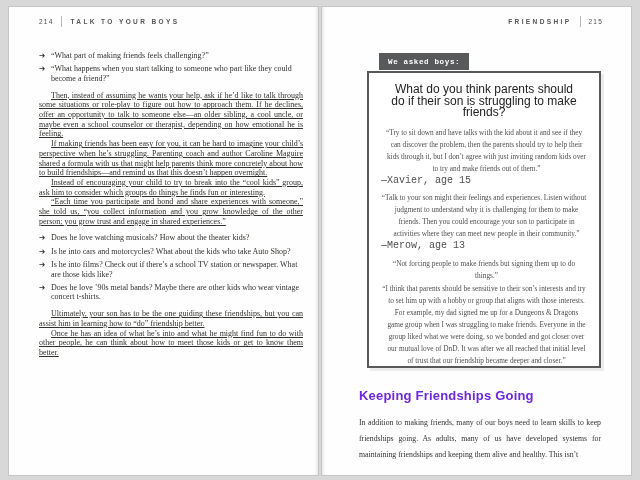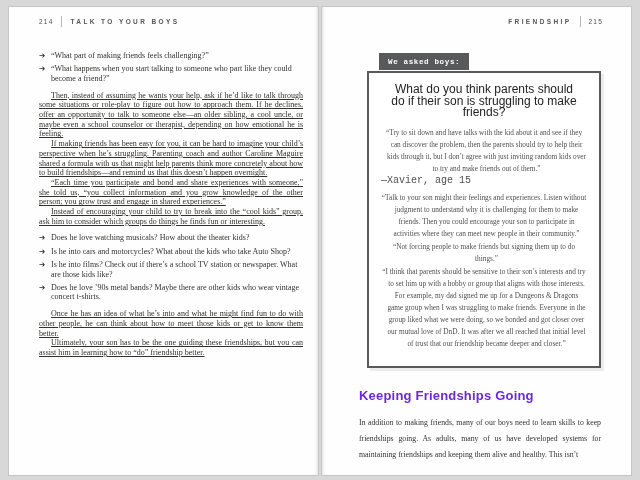--- a/index.html
+++ b/index.html
@@ -69,63 +69,64 @@
           <span class="btxt">“What part of making friends feels challenging?”</span>
         </div>
         <div class="bullet">
           <span class="arrow">➔</span>
           <span class="btxt">“What happens when you start talking to someone who part like they could become a friend?”</span>
         </div>
       </div>
 
       <p class="para">Then, instead of assuming he wants your help, ask if he’d like to talk through some situations or role-play to figure out how to approach them. If he declines, offer an opportunity to talk to someone else—an older sibling, a cool uncle, or maybe even a school counselor or therapist, depending on how emotional he is feeling.</p>
       <p class="para">If making friends has been easy for you, it can be hard to imagine your child’s perspective when he’s struggling. Parenting coach and author Caroline Maguire shared a formula with us that might help parents think more concretely about how to build friendships—and remind us that this doesn’t happen overnight.</p>
+      <p class="para">Instead of encouraging your child to try to break into the “cool kids” group, ask him to consider which groups do things he finds fun or interesting.</p>
       <p class="para">“Each time you participate and bond and share experiences with someone,” she told us, “you collect information and you grow knowledge of the other person; you grow trust and engage in shared experiences.”</p>
-      <p class="para">Instead of encouraging your child to try to break into the “cool kids” group, ask him to consider which groups do things he finds fun or interesting.</p>
 
       <div class="bullets gap-top">
         <div class="bullet">
           <span class="arrow">➔</span>
           <span class="btxt">Does he love watching musicals? How about the theater kids?</span>
         </div>
         <div class="bullet">
           <span class="arrow">➔</span>
           <span class="btxt">Is he into cars and motorcycles? What about the kids who take Auto Shop?</span>
         </div>
         <div class="bullet">
           <span class="arrow">➔</span>
           <span class="btxt">Is he into films? Check out if there’s a school TV station or newspaper. What are those kids like?</span>
         </div>
         <div class="bullet">
           <span class="arrow">➔</span>
           <span class="btxt">Does he love ’90s metal bands? Maybe there are other kids who wear vintage concert t-shirts.</span>
         </div>
       </div>
 
+      <p class="para">Ultimately, your son has to be the one guiding these friendships, but you can assist him in learning how to “do” friendship better.</p>
       <p class="para">Once he has an idea of what he’s into and what he might find fun to do with other people, he can think about how to meet those kids or get to know them better.</p>
-      <p class="para">Ultimately, your son has to be the one guiding these friendships, but you can assist him in learning how to “do” friendship better.</p>
     </div>
   </div>
 
   <div class="page page-right">
     <div class="runhead rh-right">
       <span class="title">FRIENDSHIP</span>
       <span class="bar"></span>
       <span class="folio">215</span>
     </div>
 
     <div class="tab">We asked boys:</div>
 
     <div class="qbox">
       <div class="qtitle">What do you think parents should do if their son is struggling to make friends?</div>
 
       <p class="quote">“Try to sit down and have talks with the kid about it and see if they can discover the problem, then the parents should try to help their kids through it, but I don’t agree with just inviting random kids over to try and make friends out of them.”</p>
       <div class="attr">—Xavier, age 15</div>
 
       <p class="quote">“Talk to your son might their feelings and experiences. Listen without judgment to understand why it is challenging for them to make friends. Then you could encourage your son to participate in activities where they can meet new people in their community.”</p>
+      <div class="attr">—Merow, age 13</div>
 
       <p class="quote">“Not forcing people to make friends but signing them up to do things.”</p>
 
       <p class="quote">“I think that parents should be sensitive to their son’s interests and try to set him up with a hobby or group that aligns with those interests. For example, my dad signed me up for a Dungeons &amp; Dragons game group when I was struggling to make friends. Everyone in the group liked what we were doing, so we bonded and got closer over our mutual love of DnD. It was after we all reached that initial level of trust that our friendship became deeper and closer.”</p>
     </div>
 
     <div class="sec-head">Keeping Friendships Going</div>
     <p class="sec-para">In addition to making friends, many of our boys need to learn skills to keep friendships going. As adults, many of us have developed systems for maintaining friendships and keeping them alive and healthy. This isn’t</p>
   </div>
 

